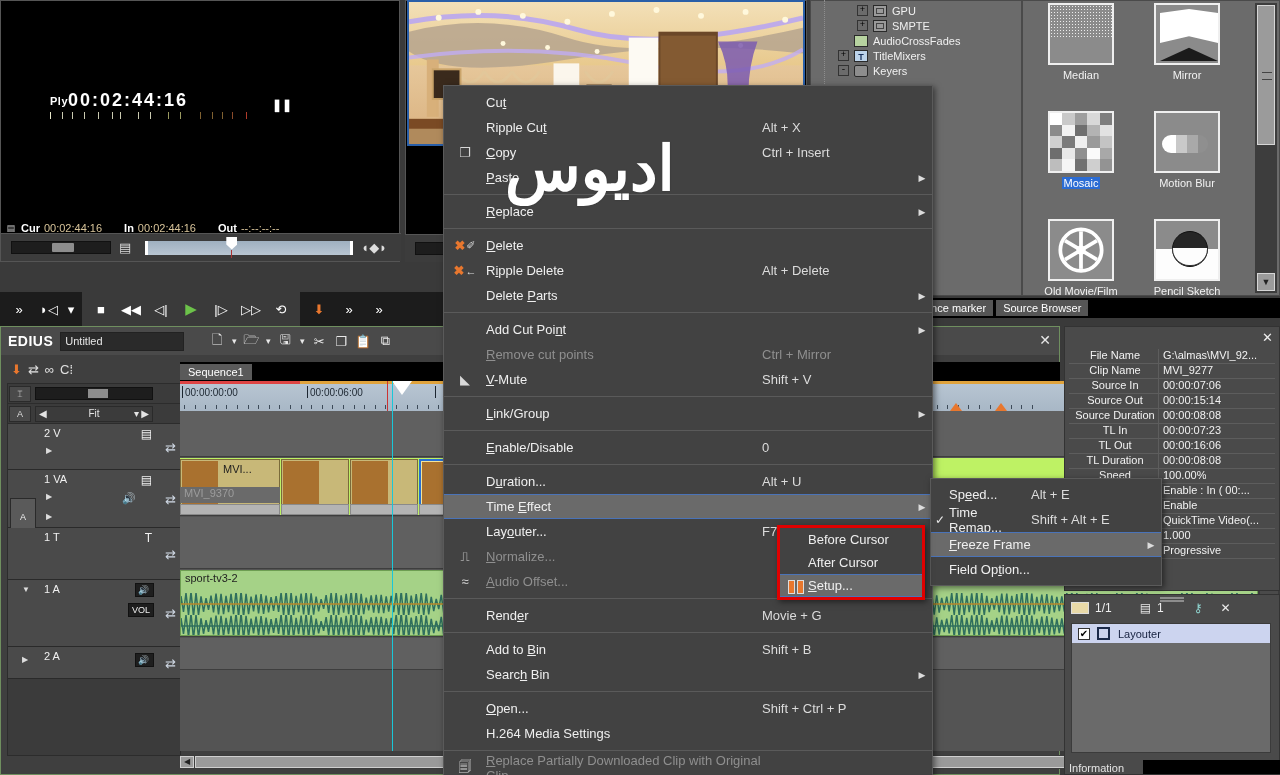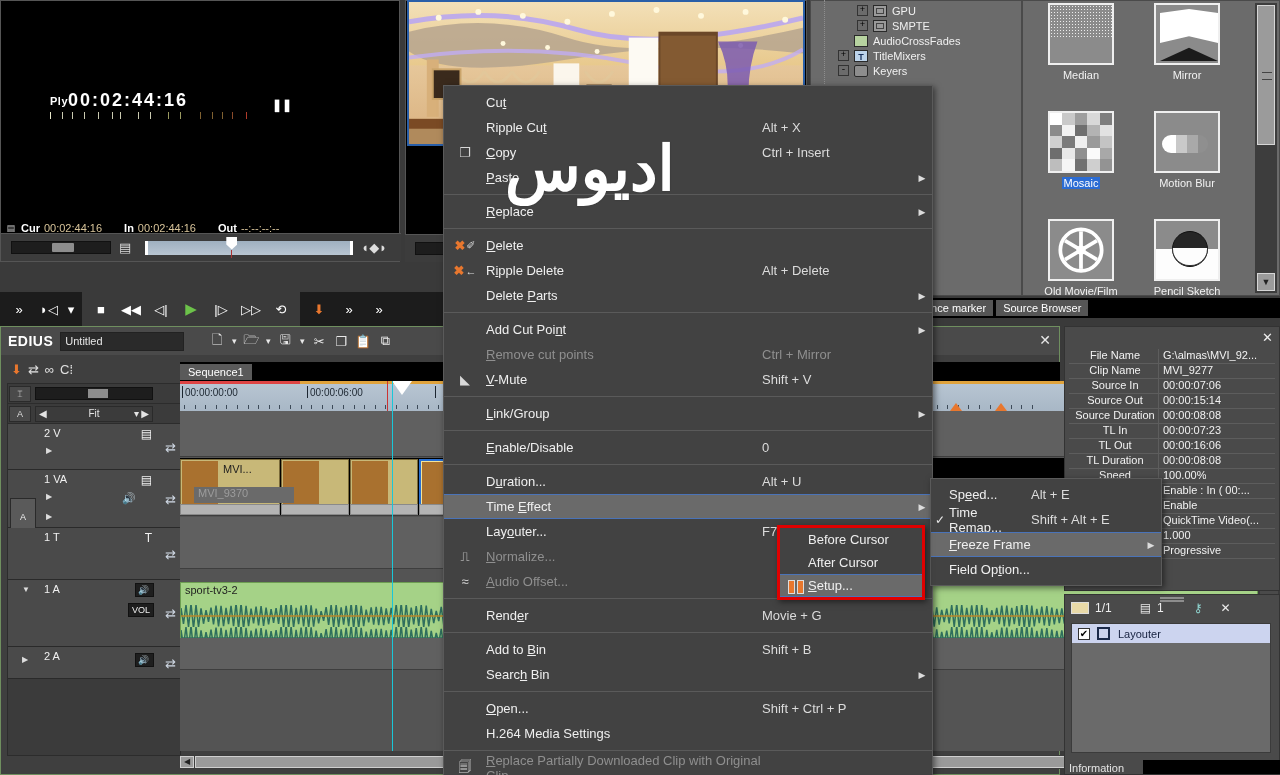--- a/index.html
+++ b/index.html
@@ -663,50 +663,50 @@
           <div class="marker" style="left: 635px;"></div>
           <div class="marker" style="left: 680px;"></div>
           <div class="marker" style="left: 725px;"></div>
           <div class="marker" style="left: 770px;"></div>
           <div class="marker" style="left: 815px;"></div>
         </div>
     </div>
 
     <div class="trow" style="top:30px;height:46px"></div>
 
-    <div class="trow" style="top:77px;height:58px;background:#000000">
+    <div class="trow" style="top:77px;height:58px;background:#bef264">
       <div class="clip" style="left:0px;width:100px">
         <div class="thumb"></div>
         <div class="cname">MVI...</div>
       </div>
       <div class="clip" style="left:101px;width:68px">
           <div class="thumb"></div>
         </div>
       <div class="clip" style="left:170px;width:68px">
           <div class="thumb"></div>
         </div>
       <div class="clip sel" style="left:239px;width:160px">
         <div class="thumb"></div>
         <div class="cname">MVI_9277</div>
       </div>
       <div class="clip" style="left:401px;width:200px">
         <div class="cname" style="left:4px">300</div>
         <div class="thumb" style="left:auto;right:72px;width:34px"></div>
         <div class="thumb" style="left:auto;right:34px;width:34px"></div>
       </div>
-      <div class="subclip" style="left:14px;top:29px;width:100px;height:16px">MVI_9370</div>
+      <div class="subclip" style="left:0px;top:29px;width:100px;height:16px">MVI_9370</div>
       <div class="greyrow" style="left:0;top:46px;width:100px;height:11px"></div>
       <div class="greyrow" style="left:101px;top:46px;width:68px;height:11px"></div>
       <div class="greyrow" style="left:170px;top:46px;width:68px;height:11px"></div>
       <div class="greyrow" style="left:239px;top:46px;width:160px;height:11px"></div>
     </div>
 
     <div class="trow" style="top:136px;height:52px"></div>
 
-    <div class="trow" style="top:201px;height:67px">
+    <div class="trow" style="top:189px;height:67px">
       <div class="aclip" style="left:0;top:0;right:0;bottom:0">
         <div class="aname">sport-tv3-2</div>
         <div class="wave" style="top:22px;height:45px" id="wavebox">
             <svg viewBox="0 0 860 22" preserveAspectRatio="none" style="position:absolute;left:0;width:100%;height:22px;top:0px">
               <path d="M0 11 L0 3 L2 19 L4 0.011813126664574014 L6 21.988186873335426 L8 -1.278343456230246 L10 23.278343456230246 L12 -0.12949455813213007 L14 22.12949455813213 L16 3.211199366533065 L18 18.788800633466934 L20 5.042425918264879 L22 16.95757408173512 L24 2.5309642481243113 L26 19.469035751875687 L28 0.48785889339531074 L30 21.512141106604687 L32 0.784726487610218 L34 21.215273512389782 L36 2.9358817755246687 L38 19.06411822447533 L40 0.7605438816323229 L42 21.239456118367677 L44 -1.6468157826161516 L46 23.64681578261615 L48 -1.6726783509425118 L50 23.672678350942512 L52 0.7265487109168394 L54 21.273451289083162 L56 3.676478112774946 L58 18.323521887225056 L60 1.5395832766694841 L62 20.460416723330518 L64 1.1121446227328988 L66 20.8878553772671 L68 2.5851481445687163 L70 19.414851855431284 L72 4.109835136904418 L74 17.89016486309558 L76 2.9848447462221372 L78 19.015155253777863 L80 -0.398072588323485 L82 22.398072588323487 L84 -1.6283470709559857 L86 23.628347070955986 L88 -0.37042458431539416 L90 22.370424584315394 L92 2.7095261954969505 L94 19.29047380450305 L96 0.5029063530438673 L98 21.49709364695613 L100 -0.8225964767710003 L102 22.822596476771 L104 0.22519413941396849 L106 21.77480586058603 L108 3.4897686172418636 L110 18.510231382758136 L112 5.997600469878504 L114 16.002399530121494 L116 2.125356125500204 L118 19.874643874499796 L120 -0.07611911718008812 L122 22.076119117180088 L124 0.10800555824631353 L126 21.89199444175369 L128 2.278837046307821 L130 19.72116295369218 L132 0.898436639595328 L134 21.101563360404672 L136 -1.5014869352194324 L138 23.501486935219432 L140 -1.5806973171383287 L142 23.58069731713833 L144 0.7915175098416913 L146 21.20848249015831 L148 4.489163984900845 L150 17.510836015099155 L152 2.3587224474542783 L154 19.641277552545723 L156 1.7819694728901023 L158 20.218030527109896 L160 1.7916152364713778 L162 20.20838476352862 L164 3.2162327051946678 L166 18.783767294805333 L168 2.822526403746732 L170 19.177473596253268 L172 -0.5706848005222511 L174 22.57068480052225 L176 -1.8652086815563447 L178 23.865208681556346 L180 -0.6395421811619855 L182 22.639542181161985 L184 2.5175777077601946 L186 19.482422292239804 L188 1.096208341892364 L190 20.903791658107636 L192 -0.2706499964888316 L194 22.27064999648883 L196 0.654435398943825 L198 21.345564601056175 L200 3.8076376965685537 L202 18.192362303431445 L204 5.819734403272727 L206 16.180265596727274 L208 1.763206013349933 L210 20.236793986650067 L212 -0.5660413622557705 L214 22.56604136225577 L216 -0.4783000504762853 L218 22.478300050476285 L220 1.7148303249500216 L222 20.28516967504998 L224 1.142838172134942 L226 20.857161827865056 L228 -1.237572734033968 L230 23.237572734033968 L232 -1.3749487163335523 L234 23.374948716333552 L236 0.9483419355473988 L238 21.051658064452603 L240 4.953819363605261 L242 17.046180636394737 L244 3.227034908747342 L246 18.772965091252658 L248 1.8326956142027804 L250 20.16730438579722 L252 1.0383087106966826 L254 20.961691289303317 L256 2.377213872860345 L258 19.622786127139655 L260 2.734653787891178 L262 19.265346212108824 L264 -0.6394359202668429 L266 22.63943592026684 L268 -1.9838509420649117 L270 23.98385094206491 L272 -0.7937382543333857 L274 22.793738254333384 L276 2.422131242328149 L278 19.57786875767185 L280 1.782828344959185 L282 20.217171655040815 L284 0.36603353327746646 L286 21.633966466722534 L288 1.1452649789621034 L290 20.854735021037897 L292 3.99397174961552 L294 18.00602825038448 L296 5.54681260568698 L298 16.45318739431302 L300 1.4579370798860154 L302 20.542062920113985 L304 -0.9695173042380141 L306 22.969517304238014 L308 -0.9637662571584897 L310 22.96376625715849 L312 1.2511701852372763 L314 20.748829814762722 L316 1.4939454755202384 L318 20.50605452447976 L320 -0.8584484878625975 L322 22.858448487862596 L324 -1.0618535162231506 L326 23.061853516223152 L328 1.1879388214728515 L330 20.81206117852715 L332 5.192081361188678 L334 16.807918638811323 L336 4.12850368690895 L338 17.87149631309105 L340 1.3097286127643937 L342 20.690271387235605 L344 0.34069498364603845 L346 21.65930501635396 L348 1.6072110912154223 L350 20.392788908784578 L352 2.7299390250840325 L354 19.270060974915967 L356 -0.598601198982518 L358 22.598601198982518 L360 -1.9816390052280397 L362 23.98163900522804 L364 -0.8336966150186722 L366 22.833696615018674 L368 2.418857624436976 L370 19.581142375563026 L372 2.5518236261660956 L374 19.448176373833903 L376 1.0743447522194902 L378 20.92565524778051 L380 1.6836418727064615 L382 20.31635812729354 L384 3.101853264188266 L386 18.898146735811736 L388 5.169671397626993 L390 16.830328602373008 L392 1.2219073438305301 L394 20.77809265616947 L396 -1.2758196819276613 L398 23.27581968192766 L400 -1.340061868700726 L402 23.340061868700726 L404 0.8928381806107755 L406 21.107161819389226 L408 1.9495079180864447 L410 20.050492081913553 L412 -0.3699153765773051 L414 22.369915376577303 L416 -0.6500137094409073 L418 22.650013709440906 L420 1.4994972521964343 L422 20.500502747803566 L424 5.46390678727578 L426 16.536093212724218 L428 4.129633849688082 L430 17.870366150311916 L432 0.831827557024786 L434 21.168172442975212 L436 -0.28670788987340856 L438 22.28670788987341 L440 0.9191682641641847 L442 21.080831735835815 L444 2.815152850377567 L446 19.184847149622435 L448 -0.4447855444994495 L450 22.44478554449945 L452 -1.858443905411617 L454 23.85844390541162 L456 -0.7625488849454314 L458 22.76254888494543 L460 2.501258842857423 L462 19.498741157142575 L464 3.3904407266196737 L466 18.609559273380327 L468 1.8398374881599828 L470 20.160162511840017 L472 1.828786602335704 L474 20.171213397664296 L476 2.2417233760043747 L478 19.758276623995627 L480 4.291202581500747 L482 17.708797418499252 L484 1.0660839324450144 L486 20.933916067554986 L488 -1.4761515755658277 L490 23.47615157556583 L492 -1.6011364912135484 L494 23.60113649121355 L496 0.6423961303024086 L498 21.35760386969759 L500 2.5048530798910384 L502 19.49514692010896 L504 0.21992573987075303 L506 21.780074260129247 L508 -0.14999697555181157 L510 22.14999697555181 L512 1.8707666366320819 L514 20.129233363367916 L516 5.75592471508114 L518 16.24407528491886 L520 3.8176905275496162 L522 18.182309472450385 L524 0.41306333017788965 L526 21.58693666982211 L528 -0.8306744841319897 L530 22.83067448413199 L532 0.3242505817133612 L534 21.67574941828664 L536 2.9949277224437427 L538 19.00507227755626 L540 -0.17702714116021667 L542 22.177027141160217 L544 -1.616646569578048 L546 23.616646569578048 L548 -0.5857786577704704 L550 22.58577865777047 L552 2.6608578880487084 L554 19.33914211195129 L556 4.284400192314953 L558 17.715599807685045 L560 2.6470697164792014 L562 19.3529302835208 L564 1.175230477647066 L566 20.824769522352934 L568 1.4296344557906426 L570 20.57036554420936 L572 3.4711082880001847 L574 18.528891711999815 L576 0.9997500493623104 L578 21.000249950637688 L580 -1.5638681981614067 L582 23.56386819816141 L584 -1.743354308031389 L586 23.74335430803139 L588 0.49995202478136314 L590 21.500047975218635 L592 3.1529713704914375 L594 18.847028629508564 L596 0.9008551688632664 L598 21.099144831136734 L600 0.42592478325458316 L602 21.574075216745417 L604 2.288378604996554 L606 19.711621395003448 L608 4.870717552540936 L610 17.129282447459065 L612 3.541826650421262 L614 18.458173349578736 L616 0.06648142992725603 L618 21.933518570072742 L620 -1.2795865353644729 L622 23.279586535364473 L624 -0.16840307007153577 L626 22.168403070071534 L628 2.730375473129845 L630 19.269624526870153 L632 0.2031570771147706 L634 21.79684292288523 L636 -1.2610823539954659 L638 23.261082353995466 L640 -0.31106967164815735 L642 22.311069671648156 L644 2.887436585664503 L646 19.112563414335497 L648 5.21821790760062 L650 16.781782092399382 L652 2.7855897400527816 L654 19.21441025994722 L656 0.5651886102996109 L658 21.43481138970039 L660 0.6807772648566548 L662 21.319222735143345 L664 2.722790103428938 L666 19.277209896571062 L668 1.0302519536955508 L670 20.96974804630445 L672 -1.53464794294079 L674 23.53464794294079 L676 -1.76557050973123 L678 23.76557050973123 L680 0.46318525435394875 L682 21.53681474564605 L684 3.8846574870092443 L686 18.115342512990757 L688 1.6607655337504283 L690 20.33923446624957 L692 1.0640766064791602 L694 20.935923393520838 L696 2.5357054042083504 L698 19.46429459579165 L700 3.9406093178350394 L702 18.05939068216496 L704 3.3150429099282297 L706 18.68495709007177 L708 -0.19623095876037766 L710 22.196230958760378 L712 -1.6237100675578926 L714 23.623710067557894 L716 -0.5518791686210189 L718 22.55187916862102 L720 2.427084252675881 L722 19.572915747324117 L724 0.6917853177130997 L726 21.308214682286902 L728 -0.7989274540818627 L730 22.798927454081863 L732 0.051898201421945345 L734 21.948101798578055 L736 3.16931545124889 L738 18.83068454875111 L740 6.175555283045098 L742 15.824444716954902 L744 2.391675855855212 L746 19.608324144144788 L748 0.013445997606394755 L750 21.986554002393603 L752 0.009130044098171197 L754 21.99086995590183 L756 2.0579566415015975 L758 19.942043358498402 L760 1.1627922760670977 L762 20.837207723932902 L764 -1.386608452479802 L766 23.386608452479802 L768 -1.6691485596019433 L770 23.669148559601943 L772 0.5274304130718406 L774 21.47256958692816 L776 4.41982328417879 L778 17.58017671582121 L780 2.4859376419262453 L782 19.514062358073755 L784 1.7497139488887345 L786 20.250286051111267 L788 1.7566847512995736 L790 20.243315248700426 L792 3.048582131750373 L794 18.951417868249628 L796 3.1493007749893334 L798 18.850699225010665 L800 -0.36504646450479505 L802 22.365046464504793 L804 -1.855428347237904 L806 23.855428347237904 L808 -0.8216353153223572 L810 22.821635315322357 L812 2.223880366403165 L814 19.776119633596835 L816 1.282483951022824 L818 20.717516048977174 L820 -0.23952995152512457 L822 22.239529951525125 L824 0.4917000716189275 L826 21.50829992838107 L828 3.493668564008529 L830 18.50633143599147 L832 6.17763588352961 L834 15.82236411647039 L836 2.0382708320121274 L838 19.961729167987873 L840 -0.4661831142391435 L842 22.466183114239143 L844 -0.5728642073910617 L846 22.572864207391063 L848 1.486366938045803 L850 20.513633061954195 L852 1.4002748655944437 L854 20.599725134405556 L856 -1.1203648148836667 L858 23.120364814883665 " stroke="#2f6f5d" stroke-width="1.2" fill="none"></path>
               <line x1="0" y1="11" x2="860" y2="11" stroke="#b8862a" stroke-width="1.4"></line>
             </svg>
             <svg viewBox="0 0 860 22" preserveAspectRatio="none" style="position:absolute;left:0;width:100%;height:22px;top:22px">
               <path d="M0 11 L0 3 L2 19 L4 0.011813126664574014 L6 21.988186873335426 L8 -1.278343456230246 L10 23.278343456230246 L12 -0.12949455813213007 L14 22.12949455813213 L16 3.211199366533065 L18 18.788800633466934 L20 5.042425918264879 L22 16.95757408173512 L24 2.5309642481243113 L26 19.469035751875687 L28 0.48785889339531074 L30 21.512141106604687 L32 0.784726487610218 L34 21.215273512389782 L36 2.9358817755246687 L38 19.06411822447533 L40 0.7605438816323229 L42 21.239456118367677 L44 -1.6468157826161516 L46 23.64681578261615 L48 -1.6726783509425118 L50 23.672678350942512 L52 0.7265487109168394 L54 21.273451289083162 L56 3.676478112774946 L58 18.323521887225056 L60 1.5395832766694841 L62 20.460416723330518 L64 1.1121446227328988 L66 20.8878553772671 L68 2.5851481445687163 L70 19.414851855431284 L72 4.109835136904418 L74 17.89016486309558 L76 2.9848447462221372 L78 19.015155253777863 L80 -0.398072588323485 L82 22.398072588323487 L84 -1.6283470709559857 L86 23.628347070955986 L88 -0.37042458431539416 L90 22.370424584315394 L92 2.7095261954969505 L94 19.29047380450305 L96 0.5029063530438673 L98 21.49709364695613 L100 -0.8225964767710003 L102 22.822596476771 L104 0.22519413941396849 L106 21.77480586058603 L108 3.4897686172418636 L110 18.510231382758136 L112 5.997600469878504 L114 16.002399530121494 L116 2.125356125500204 L118 19.874643874499796 L120 -0.07611911718008812 L122 22.076119117180088 L124 0.10800555824631353 L126 21.89199444175369 L128 2.278837046307821 L130 19.72116295369218 L132 0.898436639595328 L134 21.101563360404672 L136 -1.5014869352194324 L138 23.501486935219432 L140 -1.5806973171383287 L142 23.58069731713833 L144 0.7915175098416913 L146 21.20848249015831 L148 4.489163984900845 L150 17.510836015099155 L152 2.3587224474542783 L154 19.641277552545723 L156 1.7819694728901023 L158 20.218030527109896 L160 1.7916152364713778 L162 20.20838476352862 L164 3.2162327051946678 L166 18.783767294805333 L168 2.822526403746732 L170 19.177473596253268 L172 -0.5706848005222511 L174 22.57068480052225 L176 -1.8652086815563447 L178 23.865208681556346 L180 -0.6395421811619855 L182 22.639542181161985 L184 2.5175777077601946 L186 19.482422292239804 L188 1.096208341892364 L190 20.903791658107636 L192 -0.2706499964888316 L194 22.27064999648883 L196 0.654435398943825 L198 21.345564601056175 L200 3.8076376965685537 L202 18.192362303431445 L204 5.819734403272727 L206 16.180265596727274 L208 1.763206013349933 L210 20.236793986650067 L212 -0.5660413622557705 L214 22.56604136225577 L216 -0.4783000504762853 L218 22.478300050476285 L220 1.7148303249500216 L222 20.28516967504998 L224 1.142838172134942 L226 20.857161827865056 L228 -1.237572734033968 L230 23.237572734033968 L232 -1.3749487163335523 L234 23.374948716333552 L236 0.9483419355473988 L238 21.051658064452603 L240 4.953819363605261 L242 17.046180636394737 L244 3.227034908747342 L246 18.772965091252658 L248 1.8326956142027804 L250 20.16730438579722 L252 1.0383087106966826 L254 20.961691289303317 L256 2.377213872860345 L258 19.622786127139655 L260 2.734653787891178 L262 19.265346212108824 L264 -0.6394359202668429 L266 22.63943592026684 L268 -1.9838509420649117 L270 23.98385094206491 L272 -0.7937382543333857 L274 22.793738254333384 L276 2.422131242328149 L278 19.57786875767185 L280 1.782828344959185 L282 20.217171655040815 L284 0.36603353327746646 L286 21.633966466722534 L288 1.1452649789621034 L290 20.854735021037897 L292 3.99397174961552 L294 18.00602825038448 L296 5.54681260568698 L298 16.45318739431302 L300 1.4579370798860154 L302 20.542062920113985 L304 -0.9695173042380141 L306 22.969517304238014 L308 -0.9637662571584897 L310 22.96376625715849 L312 1.2511701852372763 L314 20.748829814762722 L316 1.4939454755202384 L318 20.50605452447976 L320 -0.8584484878625975 L322 22.858448487862596 L324 -1.0618535162231506 L326 23.061853516223152 L328 1.1879388214728515 L330 20.81206117852715 L332 5.192081361188678 L334 16.807918638811323 L336 4.12850368690895 L338 17.87149631309105 L340 1.3097286127643937 L342 20.690271387235605 L344 0.34069498364603845 L346 21.65930501635396 L348 1.6072110912154223 L350 20.392788908784578 L352 2.7299390250840325 L354 19.270060974915967 L356 -0.598601198982518 L358 22.598601198982518 L360 -1.9816390052280397 L362 23.98163900522804 L364 -0.8336966150186722 L366 22.833696615018674 L368 2.418857624436976 L370 19.581142375563026 L372 2.5518236261660956 L374 19.448176373833903 L376 1.0743447522194902 L378 20.92565524778051 L380 1.6836418727064615 L382 20.31635812729354 L384 3.101853264188266 L386 18.898146735811736 L388 5.169671397626993 L390 16.830328602373008 L392 1.2219073438305301 L394 20.77809265616947 L396 -1.2758196819276613 L398 23.27581968192766 L400 -1.340061868700726 L402 23.340061868700726 L404 0.8928381806107755 L406 21.107161819389226 L408 1.9495079180864447 L410 20.050492081913553 L412 -0.3699153765773051 L414 22.369915376577303 L416 -0.6500137094409073 L418 22.650013709440906 L420 1.4994972521964343 L422 20.500502747803566 L424 5.46390678727578 L426 16.536093212724218 L428 4.129633849688082 L430 17.870366150311916 L432 0.831827557024786 L434 21.168172442975212 L436 -0.28670788987340856 L438 22.28670788987341 L440 0.9191682641641847 L442 21.080831735835815 L444 2.815152850377567 L446 19.184847149622435 L448 -0.4447855444994495 L450 22.44478554449945 L452 -1.858443905411617 L454 23.85844390541162 L456 -0.7625488849454314 L458 22.76254888494543 L460 2.501258842857423 L462 19.498741157142575 L464 3.3904407266196737 L466 18.609559273380327 L468 1.8398374881599828 L470 20.160162511840017 L472 1.828786602335704 L474 20.171213397664296 L476 2.2417233760043747 L478 19.758276623995627 L480 4.291202581500747 L482 17.708797418499252 L484 1.0660839324450144 L486 20.933916067554986 L488 -1.4761515755658277 L490 23.47615157556583 L492 -1.6011364912135484 L494 23.60113649121355 L496 0.6423961303024086 L498 21.35760386969759 L500 2.5048530798910384 L502 19.49514692010896 L504 0.21992573987075303 L506 21.780074260129247 L508 -0.14999697555181157 L510 22.14999697555181 L512 1.8707666366320819 L514 20.129233363367916 L516 5.75592471508114 L518 16.24407528491886 L520 3.8176905275496162 L522 18.182309472450385 L524 0.41306333017788965 L526 21.58693666982211 L528 -0.8306744841319897 L530 22.83067448413199 L532 0.3242505817133612 L534 21.67574941828664 L536 2.9949277224437427 L538 19.00507227755626 L540 -0.17702714116021667 L542 22.177027141160217 L544 -1.616646569578048 L546 23.616646569578048 L548 -0.5857786577704704 L550 22.58577865777047 L552 2.6608578880487084 L554 19.33914211195129 L556 4.284400192314953 L558 17.715599807685045 L560 2.6470697164792014 L562 19.3529302835208 L564 1.175230477647066 L566 20.824769522352934 L568 1.4296344557906426 L570 20.57036554420936 L572 3.4711082880001847 L574 18.528891711999815 L576 0.9997500493623104 L578 21.000249950637688 L580 -1.5638681981614067 L582 23.56386819816141 L584 -1.743354308031389 L586 23.74335430803139 L588 0.49995202478136314 L590 21.500047975218635 L592 3.1529713704914375 L594 18.847028629508564 L596 0.9008551688632664 L598 21.099144831136734 L600 0.42592478325458316 L602 21.574075216745417 L604 2.288378604996554 L606 19.711621395003448 L608 4.870717552540936 L610 17.129282447459065 L612 3.541826650421262 L614 18.458173349578736 L616 0.06648142992725603 L618 21.933518570072742 L620 -1.2795865353644729 L622 23.279586535364473 L624 -0.16840307007153577 L626 22.168403070071534 L628 2.730375473129845 L630 19.269624526870153 L632 0.2031570771147706 L634 21.79684292288523 L636 -1.2610823539954659 L638 23.261082353995466 L640 -0.31106967164815735 L642 22.311069671648156 L644 2.887436585664503 L646 19.112563414335497 L648 5.21821790760062 L650 16.781782092399382 L652 2.7855897400527816 L654 19.21441025994722 L656 0.5651886102996109 L658 21.43481138970039 L660 0.6807772648566548 L662 21.319222735143345 L664 2.722790103428938 L666 19.277209896571062 L668 1.0302519536955508 L670 20.96974804630445 L672 -1.53464794294079 L674 23.53464794294079 L676 -1.76557050973123 L678 23.76557050973123 L680 0.46318525435394875 L682 21.53681474564605 L684 3.8846574870092443 L686 18.115342512990757 L688 1.6607655337504283 L690 20.33923446624957 L692 1.0640766064791602 L694 20.935923393520838 L696 2.5357054042083504 L698 19.46429459579165 L700 3.9406093178350394 L702 18.05939068216496 L704 3.3150429099282297 L706 18.68495709007177 L708 -0.19623095876037766 L710 22.196230958760378 L712 -1.6237100675578926 L714 23.623710067557894 L716 -0.5518791686210189 L718 22.55187916862102 L720 2.427084252675881 L722 19.572915747324117 L724 0.6917853177130997 L726 21.308214682286902 L728 -0.7989274540818627 L730 22.798927454081863 L732 0.051898201421945345 L734 21.948101798578055 L736 3.16931545124889 L738 18.83068454875111 L740 6.175555283045098 L742 15.824444716954902 L744 2.391675855855212 L746 19.608324144144788 L748 0.013445997606394755 L750 21.986554002393603 L752 0.009130044098171197 L754 21.99086995590183 L756 2.0579566415015975 L758 19.942043358498402 L760 1.1627922760670977 L762 20.837207723932902 L764 -1.386608452479802 L766 23.386608452479802 L768 -1.6691485596019433 L770 23.669148559601943 L772 0.5274304130718406 L774 21.47256958692816 L776 4.41982328417879 L778 17.58017671582121 L780 2.4859376419262453 L782 19.514062358073755 L784 1.7497139488887345 L786 20.250286051111267 L788 1.7566847512995736 L790 20.243315248700426 L792 3.048582131750373 L794 18.951417868249628 L796 3.1493007749893334 L798 18.850699225010665 L800 -0.36504646450479505 L802 22.365046464504793 L804 -1.855428347237904 L806 23.855428347237904 L808 -0.8216353153223572 L810 22.821635315322357 L812 2.223880366403165 L814 19.776119633596835 L816 1.282483951022824 L818 20.717516048977174 L820 -0.23952995152512457 L822 22.239529951525125 L824 0.4917000716189275 L826 21.50829992838107 L828 3.493668564008529 L830 18.50633143599147 L832 6.17763588352961 L834 15.82236411647039 L836 2.0382708320121274 L838 19.961729167987873 L840 -0.4661831142391435 L842 22.466183114239143 L844 -0.5728642073910617 L846 22.572864207391063 L848 1.486366938045803 L850 20.513633061954195 L852 1.4002748655944437 L854 20.599725134405556 L856 -1.1203648148836667 L858 23.120364814883665 " stroke="#2f6f5d" stroke-width="1.2" fill="none"></path>
               <line x1="0" y1="11" x2="860" y2="11" stroke="#2f6f5d" stroke-width="1.4"></line>

